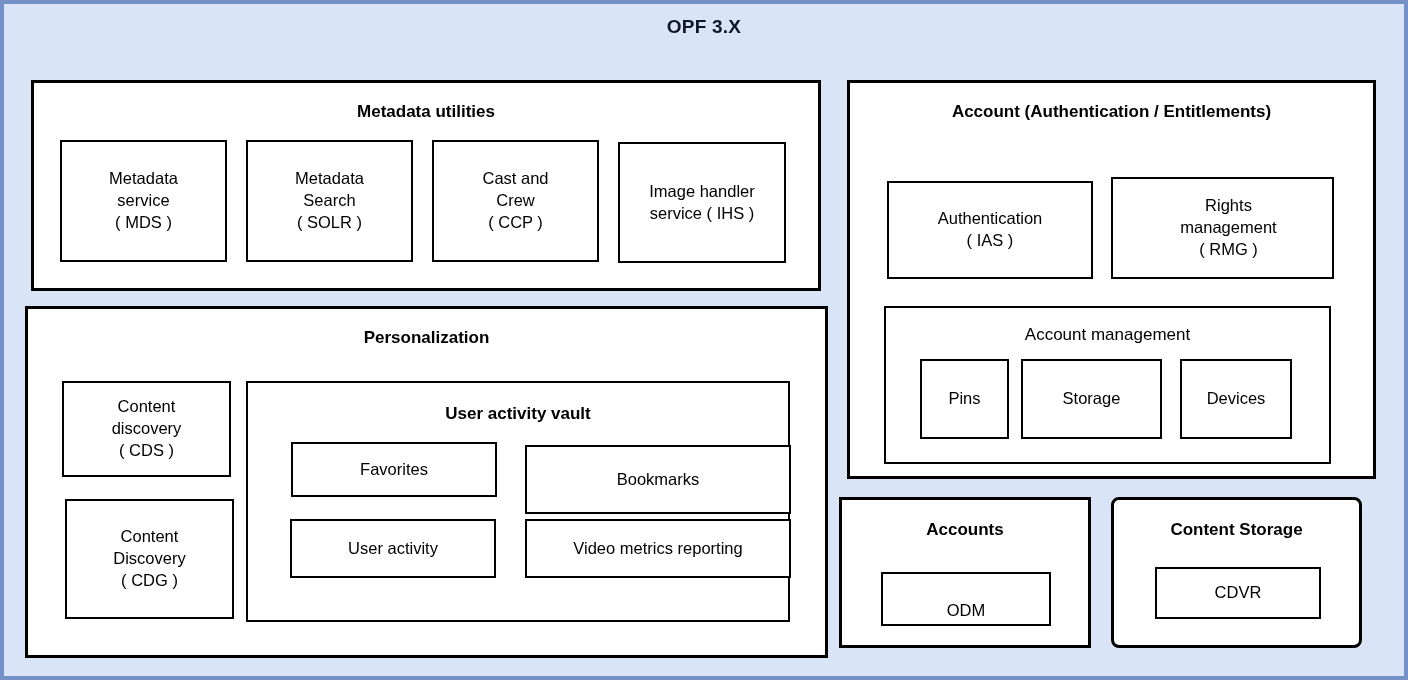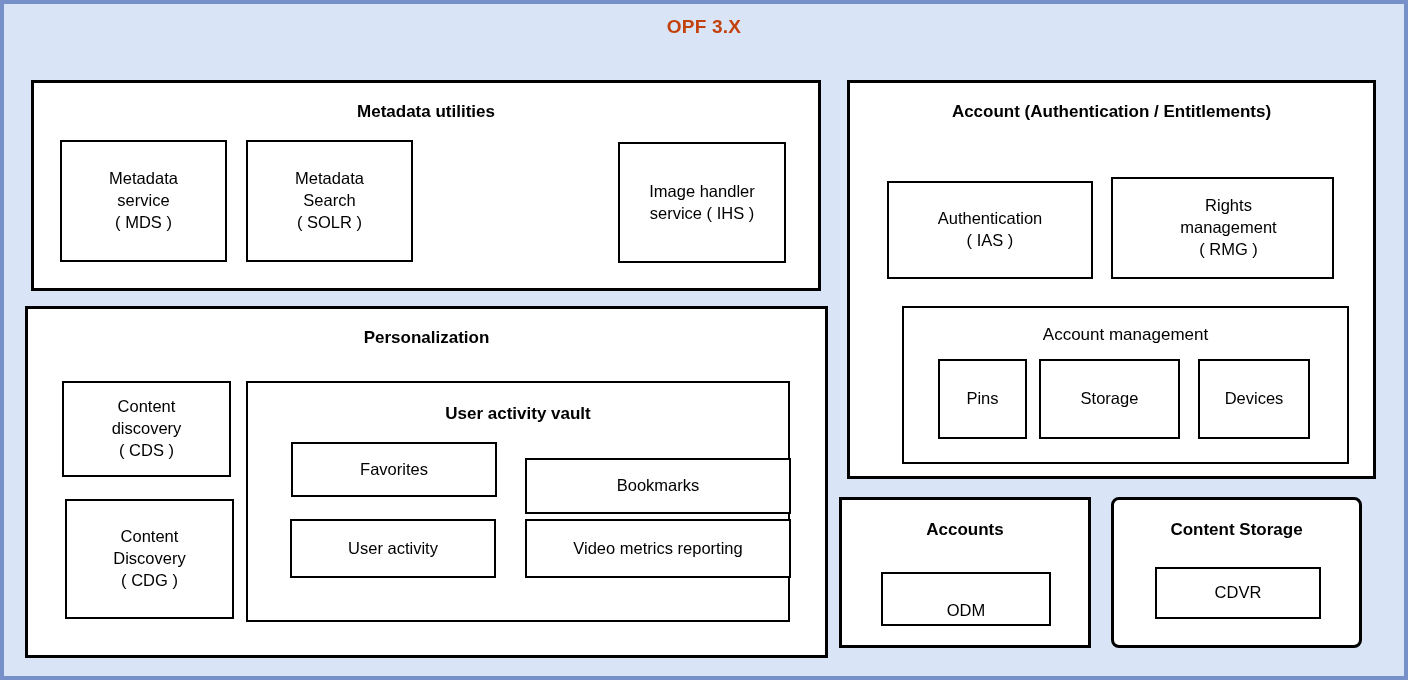--- a/index.html
+++ b/index.html
@@ -29,21 +29,21 @@
     border: 4px solid #7691c8;
   }
   .opf-title {
     position: absolute;
     left: 0;
     top: 16px;
     width: 1408px;
     text-align: center;
     font-size: 19px;
     font-weight: bold;
-    color: #c2410c;
+    color: #0f172a;
     letter-spacing: 0.2px;
   }
   
   .box {
     position: absolute;
     box-sizing: border-box;
     background: #ffffff;
     border: 3px solid #000000;
   }
   .box.thin {
@@ -105,20 +105,27 @@
     </div>
 
     <div class="leaf" style="left:212px; top:57px; width:167px; height:122px;">
       <div>
         <span>Metadata</span>
         <span>Search</span>
         <span>( SOLR )</span>
       </div>
     </div>
 
+    <div class="leaf" style="left:398px; top:57px; width:167px; height:122px;">
+      <div>
+        <span>Cast and</span>
+        <span>Crew</span>
+        <span>( CCP )</span>
+      </div>
+    </div>
 
     <div class="leaf" style="left:584px; top:59px; width:168px; height:121px;">
       <div>
         <span>Image handler</span>
         <span>service ( IHS )</span>
       </div>
     </div>
   </div>
 
   <div class="box" style="left:25px; top:306px; width:803px; height:352px;">
@@ -140,21 +147,21 @@
       </div>
     </div>
 
     <div class="box thin" style="left:218px; top:72px; width:544px; height:241px;">
       <div class="sec-title" style="top:21px;">User activity vault</div>
 
       <div class="leaf" style="left:43px; top:59px; width:206px; height:55px;">
         <span>Favorites</span>
       </div>
 
-      <div class="leaf" style="left:277px; top:75px; width:266px; height:56px;">
+      <div class="leaf" style="left:277px; top:62px; width:266px; height:69px;">
         <span>Bookmarks</span>
       </div>
 
       <div class="leaf" style="left:42px; top:136px; width:206px; height:59px;">
         <span>User activity</span>
       </div>
 
       <div class="leaf" style="left:277px; top:136px; width:266px; height:59px;">
         <span>Video metrics reporting</span>
       </div>
@@ -175,21 +182,21 @@
     </div>
 
     <div class="leaf" style="left:261px; top:94px; width:223px; height:102px;padding-left:16px;">
       <div>
         <span>Rights</span>
         <span>management</span>
         <span>( RMG )</span>
       </div>
     </div>
 
-    <div class="box thin" style="left:52px; top:223px; width:447px; height:158px;padding-left:44px;">
+    <div class="box thin" style="left:34px; top:223px; width:447px; height:158px;padding-left:44px;">
       <div class="plain-title" style="top:17px;">Account management</div>
 
       <div class="leaf" style="left:34px; top:51px; width:89px; height:80px;">
         <span>Pins</span>
       </div>
 
       <div class="leaf" style="left:135px; top:51px; width:141px; height:80px;">
         <span>Storage</span>
       </div>
 

